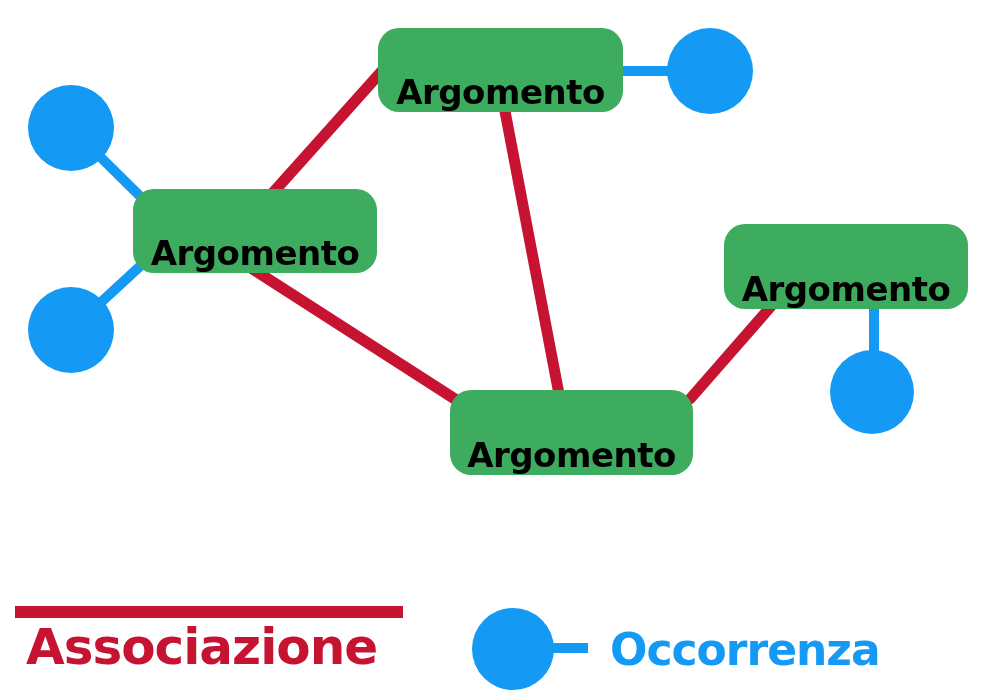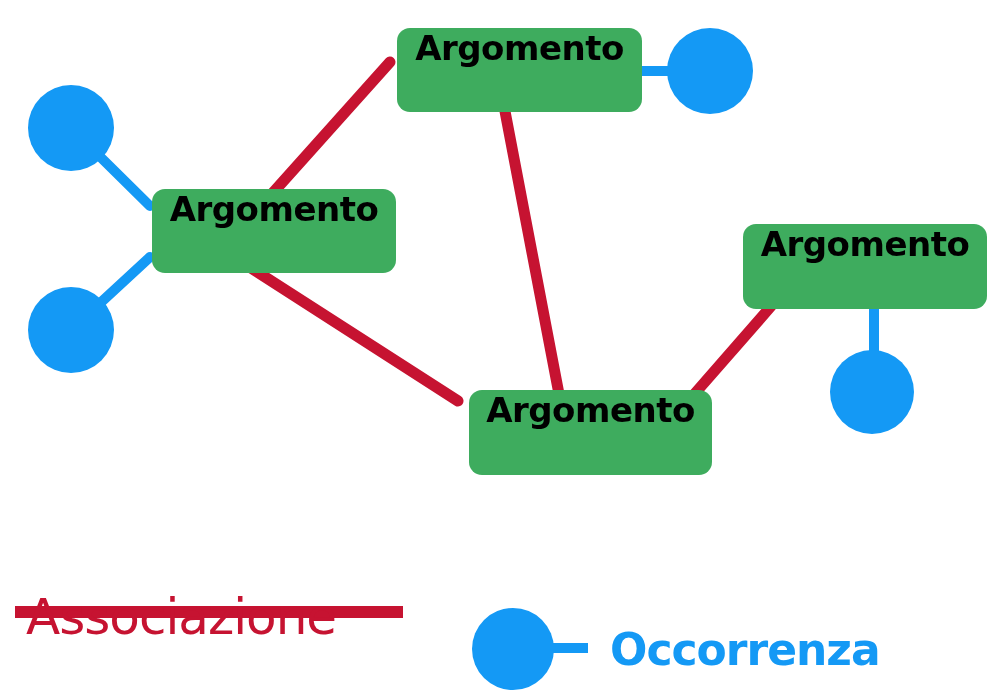--- a/index.html
+++ b/index.html
@@ -19,44 +19,43 @@
     font-family: "DejaVu Sans", "Liberation Sans", sans-serif;
   }
   #edges-layer {
     position: absolute;
     left: 0; top: 0;
     width: 1000px; height: 700px;
   }
   .topic-node {
     position: absolute;
     background: var(--green);
-    border-radius: 13px;
+    border-radius: 21px;
     display: flex;
-    align-items: flex-start;
+    align-items: flex-end;
     justify-content: center;
-    margin-left: 19px;
   }
   .topic-node .node-label {
     color: var(--label);
     font-size: 34px;
     font-weight: 700;
     letter-spacing: -0.5px;
     white-space: nowrap;
   }
   .legend-line {
     position: absolute;
     left: 15px; top: 606px;
     width: 388px; height: 12px;
     background: var(--red);
   }
   .legend-assoc-label {
     position: absolute;
-    left: 26px; top: 588px;
+    left: 26px; top: 618px;
     font-size: 50px;
-    font-weight: 400;
+    font-weight: 700;
     letter-spacing: -1px;
     color: var(--red);
     white-space: nowrap;
   }
   .legend-circle {
     position: absolute;
     left: 472px; top: 608px;
     width: 82px; height: 82px;
     border-radius: 50%;
     background: var(--blue);

